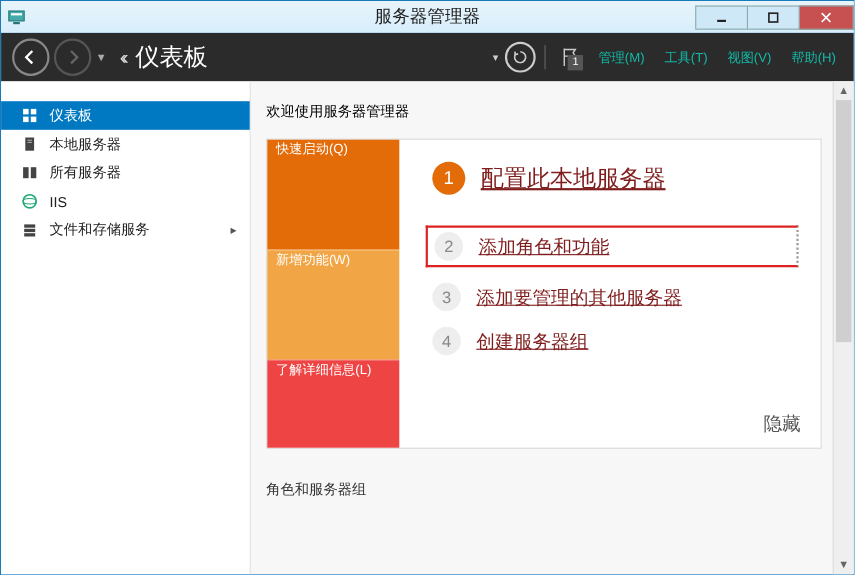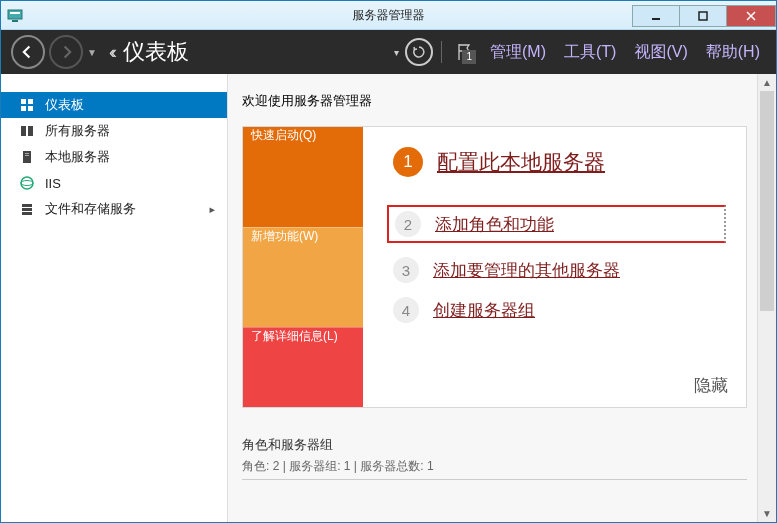--- a/index.html
+++ b/index.html
@@ -1,41 +1,41 @@
 <!DOCTYPE html>
 <html><head>
 <meta charset="utf-8">
 <style>
 html, body { margin:0; padding:0; font-family: "Microsoft YaHei", "Segoe UI", sans-serif; font-size:12px; background:#fff; }
 .window { width:777px; height:523px; box-sizing:border-box; display:flex; flex-direction:column; border:1px solid #1a7bb9; position:relative; }
 
 .titlebar { height:28px; background:linear-gradient(#e8f4fb,#d7eefb); display:flex; align-items:center; position:relative; border-bottom:1px solid #b5d6ee; }
 .titlebar .appicon { width:16px; height:16px; margin:0 6px; }
-.titlebar .title { position:absolute; left:0; right:0; text-align:center; font-size:12px; color:#222; pointer-events:none; }
+.titlebar .title { position:absolute; left:0; right:0; text-align:center; font-size:16px; color:#222; pointer-events:none; }
 .winbtns { margin-left:auto; display:flex; height:20px; }
 .winbtn { width:46px; height:20px; display:flex; align-items:center; justify-content:center; border:1px solid #8aa; border-left:none; background:#cfe8f8; }
 .winbtn:first-child { border-left:1px solid #8aa; }
 .winbtn.close { background:#c75050; color:#fff; width:48px; }
 .winbtn svg { width:10px; height:10px; }
 
 .header { height:44px; background:#2b2b2b; color:#fff; display:flex; align-items:center; padding:0 10px; }
 .navbtn { width:30px; height:30px; border:2px solid #888; border-radius:50%; display:flex; align-items:center; justify-content:center; margin-right:4px; color:#fff; }
 .navbtn.fwd { border-color:#555; color:#666; }
 .navdown { color:#aaa; font-size:10px; margin-right:12px; }
 .crumb { display:flex; align-items:center; font-size:22px; color:#fff; }
 .crumb .chevs { font-size:18px; color:#ddd; letter-spacing:-4px; margin-right:10px; }
 .headspacer { flex:1; }
 .headright { display:flex; align-items:center; gap:6px; }
 .dropcaret { color:#ccc; font-size:10px; }
 .refresh { width:24px; height:24px; border:2px solid #ccc; border-radius:50%; display:flex; align-items:center; justify-content:center; }
 .refresh svg { width:12px; height:12px; }
 .vbar { width:1px; height:22px; background:#666; margin:0 2px; }
 .flag { position:relative; width:28px; height:24px; display:flex; align-items:center; justify-content:center; }
 .flag .badge { position:absolute; bottom:0; right:2px; background:#555; color:#fff; font-size:10px; padding:0 4px; line-height:14px; }
-.menuitem { color:#c4b5fd; font-size:16px; padding:0 6px; }
+.menuitem { color:#14b8a6; font-size:12px; padding:0 6px; }
 
 .body { flex:1; display:flex; min-height:0; }
 .sidebar { width:226px; background:#fff; border-right:1px solid #ddd; padding-top:18px; }
 .side-item { display:flex; align-items:center; height:26px; padding-left:18px; color:#222; font-size:13px; position:relative; }
 .side-item.active { background:#0079c2; color:#fff; }
 .side-item .sicon { width:16px; height:16px; margin-right:10px; display:flex; align-items:center; justify-content:center; }
 .side-item .arrow { position:absolute; right:12px; font-size:11px; color:#555; }
 .content { flex:1; background:#f7f7f7; position:relative; display:flex; }
 .contentpad { flex:1; padding:18px 10px 0 14px; overflow:hidden; }
 .welcome-h { font-size:13px; color:#000000; margin-bottom:16px; }
@@ -140,36 +140,36 @@
               <rect x="1" y="1" width="5" height="5" fill="#fff"></rect>
               <rect x="8" y="1" width="5" height="5" fill="#fff"></rect>
               <rect x="1" y="8" width="5" height="5" fill="#fff"></rect>
               <rect x="8" y="8" width="5" height="5" fill="#fff"></rect>
             </svg>
           </span>
         <span>仪表板</span>
       </div>
       <div class="side-item">
         <span class="sicon">
-            <svg width="14" height="14" viewBox="0 0 14 14">
-              <rect x="1" y="2" width="5" height="10" fill="#444"></rect>
-              <rect x="8" y="2" width="5" height="10" fill="#444"></rect>
-            </svg>
-          </span>
-        <span>所有服务器</span>
-      </div>
-      <div class="side-item">
-        <span class="sicon">
             <svg width="12" height="14" viewBox="0 0 12 14">
               <rect x="2" y="1" width="8" height="12" fill="#444"></rect>
               <rect x="4" y="3" width="4" height="1" fill="#aaa"></rect>
               <rect x="4" y="5" width="4" height="1" fill="#aaa"></rect>
             </svg>
           </span>
         <span>本地服务器</span>
+      </div>
+      <div class="side-item">
+        <span class="sicon">
+            <svg width="14" height="14" viewBox="0 0 14 14">
+              <rect x="1" y="2" width="5" height="10" fill="#444"></rect>
+              <rect x="8" y="2" width="5" height="10" fill="#444"></rect>
+            </svg>
+          </span>
+        <span>所有服务器</span>
       </div>
       <div class="side-item">
         <span class="sicon">
             <svg width="14" height="14" viewBox="0 0 14 14">
               <circle cx="7" cy="7" r="6" fill="none" stroke="#2a7" stroke-width="1.5"></circle>
               <ellipse cx="7" cy="7" rx="6" ry="2.5" fill="none" stroke="#2a7" stroke-width="1"></ellipse>
             </svg>
           </span>
         <span>IIS</span>
       </div>
@@ -217,21 +217,20 @@
               <div class="tlink">添加要管理的其他服务器</div>
             </div>
             <div class="task-row">
               <div class="tnum grey">4</div>
               <div class="tlink">创建服务器组</div>
             </div>
             <div class="hide-link">隐藏</div>
           </div>
         </div>
         <div class="section-h">角色和服务器组</div>
-        <div class="section-sub">角色: 2 | 服务器组: 1 | 服务器总数: 1</div>
       </div>
       <div class="vscroll">
         <div class="arrow">▲</div>
         <div class="thumb"></div>
         <div class="arrow" style="position:absolute;bottom:0;left:0;right:0">▼</div>
       </div>
     </div>
   </div>
 </div>
 

